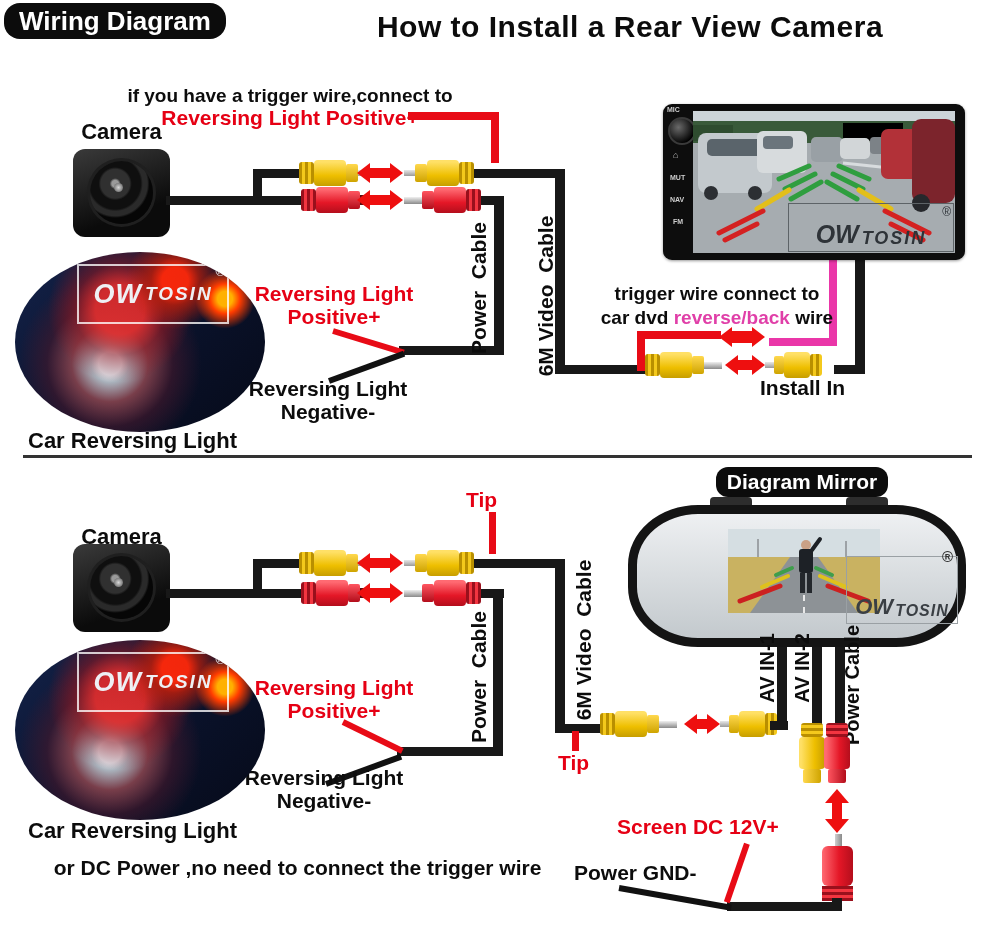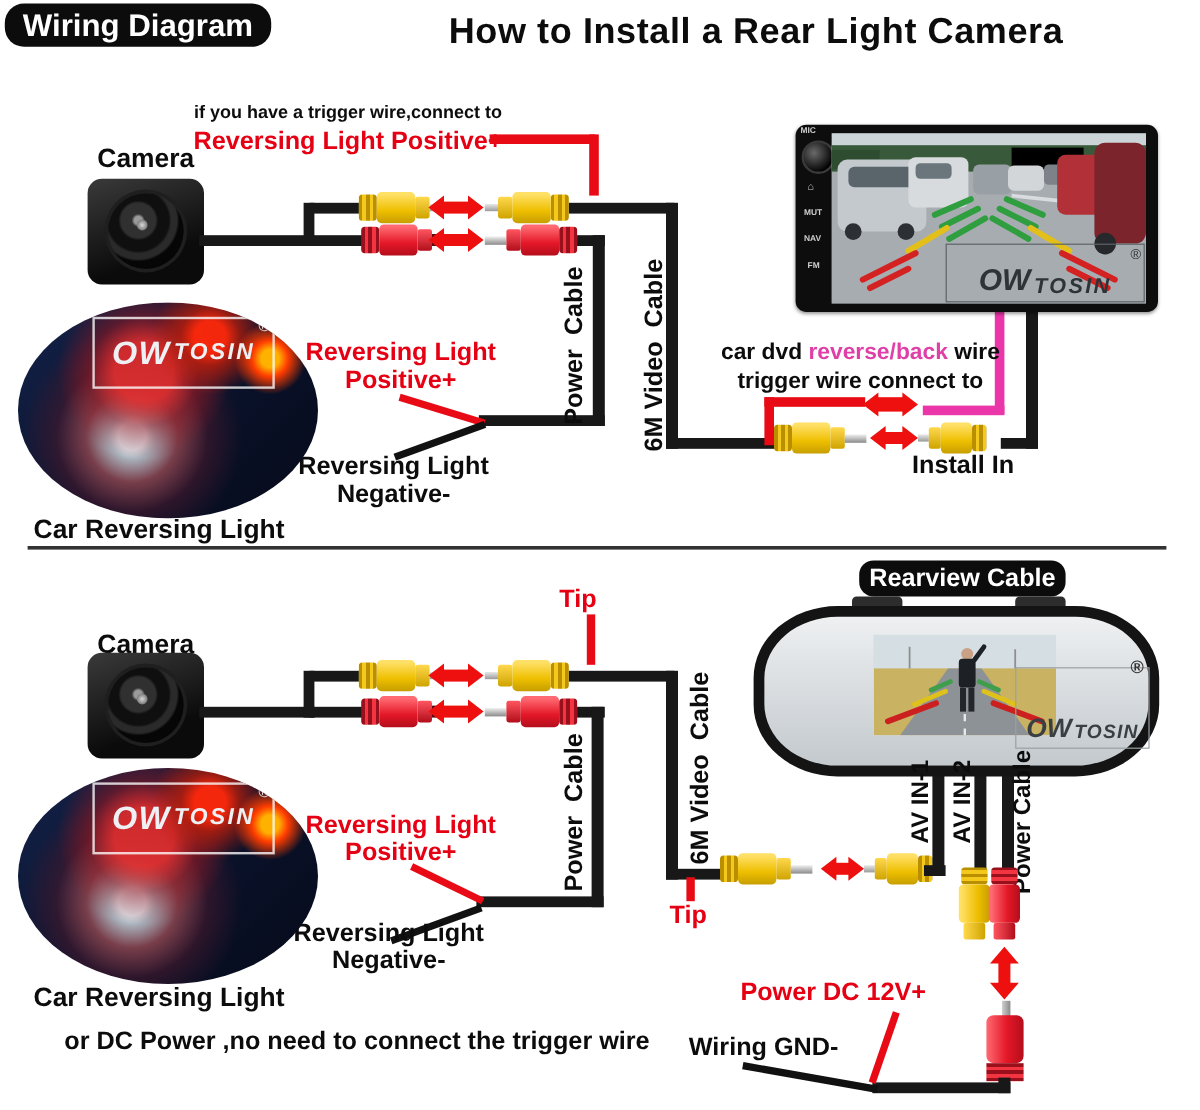--- a/index.html
+++ b/index.html
@@ -102,23 +102,23 @@
   .wm2 b{font-size:22px;font-weight:800}
   .wm2 s{text-decoration:none;font-size:16px;font-weight:700;letter-spacing:1px}
   .divider{position:absolute;left:23px;top:455px;width:949px;height:3px;background:#333}
 </style>
 </head>
 <body>
 
 <div class="page">
 
   <div class="badge" style="left:4px;top:3px;padding:2px 15px;font-size:26px;line-height:32px;border-radius:16px">Wiring Diagram</div>
-  <div class="title" style="left:340px;top:10px;width:580px;text-align:center">How to Install a Rear Light Camera</div>
-
-  <div class="lbl ctr" style="left:110px;top:85px;width:360px;font-size:15px">if you have a trigger wire,connect to</div>
+  <div class="title" style="left:340px;top:10px;width:580px;text-align:center">How to Install a Rear View Camera</div>
+
+  <div class="lbl ctr" style="left:110px;top:85px;width:360px;font-size:19px">if you have a trigger wire,connect to</div>
   <div class="lbl ctr red" style="left:110px;top:106px;width:360px;font-size:21px;font-weight:700">Reversing Light Positive+</div>
 
   <div class="lbl ctr" style="left:73px;top:119px;width:97px;font-size:22px">Camera</div>
   <div class="cam" style="left:73px;top:149px"></div>
 
   <div class="wire" style="left:166px;top:196px;width:96px;height:9px"></div>
   <div class="wire" style="left:253px;top:169px;width:9px;height:36px"></div>
   <div class="wire" style="left:258px;top:169px;width:46px;height:9px"></div>
   <div class="wire" style="left:258px;top:196px;width:48px;height:9px"></div>
   <div class="wire" style="left:474px;top:169px;width:88px;height:9px"></div>
@@ -228,22 +228,22 @@
       </g>
     </svg>
   </div>
   <div class="wm3">
     <b>OW</b>
       <s>TOSIN</s>
     <span class="reg">®</span>
   </div>
 
   <div class="lbl ctr" style="left:588px;top:282px;width:258px;font-size:19px;line-height:24px">
+    <div>trigger wire connect to</div>
     <div><span>car dvd </span><span class="mag">reverse/back</span><span> wire</span></div>
-    <div>trigger wire connect to</div>
   </div>
   <div class="dbl" style="left:719px;top:326px;width:46px;height:22px">
       <i></i>
     </div>
 
   <div class="conn yellow" style="left:645px;top:352px">
     <i class="ribs"></i>
       <i class="body"></i>
       <i class="nose"></i>
       <i class="pinlong"></i>
@@ -345,21 +345,21 @@
     </div>
   <div class="conn yellow rev short" style="left:720px;top:711px">
     <i class="ribs"></i>
       <i class="body"></i>
       <i class="nose"></i>
       <i class="pin"></i>
     </div>
   <div class="rwire" style="left:572px;top:731px;width:7px;height:20px"></div>
   <div class="lbl red" style="left:558px;top:751px;font-size:21px;font-weight:700">Tip</div>
 
-  <div class="badge" style="left:716px;top:467px;width:172px;height:30px;font-size:21px;line-height:30px;border-radius:12px">Rearview Cable</div>
+  <div class="badge" style="left:716px;top:467px;width:172px;height:30px;font-size:21px;line-height:30px;border-radius:12px">Diagram Mirror</div>
   <div class="tab" style="left:710px;top:497px"></div>
   <div class="tab" style="left:846px;top:497px"></div>
 
   <div class="wire" style="left:777px;top:640px;width:10px;height:90px"></div>
   <div class="wire" style="left:770px;top:721px;width:18px;height:9px"></div>
   <div class="wire" style="left:812px;top:640px;width:10px;height:85px"></div>
   <div class="wire" style="left:835px;top:640px;width:10px;height:85px"></div>
 
   <div class="mirror"></div>
   <div class="inset">
@@ -404,22 +404,22 @@
   <div class="dblv" style="left:825px;top:789px;height:44px">
       <i></i>
     </div>
 
   <div class="abs" style="left:835px;top:834px;width:7px;height:13px;background:linear-gradient(90deg,#cfcfcf,#8a8a8a)"></div>
   <div class="abs" style="left:822px;top:846px;width:31px;height:40px;border-radius:6px;background:linear-gradient(90deg,#ff6a72,#e41727 55%,#b40e1c)"></div>
   <div class="abs" style="left:822px;top:886px;width:31px;height:15px;background:repeating-linear-gradient(0deg,#99101c 0 3px,#f23540 3px 6px)"></div>
   <div class="wire" style="left:832px;top:898px;width:10px;height:13px"></div>
   <div class="wire" style="left:727px;top:902px;width:115px;height:9px"></div>
 
-  <div class="lbl red" style="left:617px;top:815px;font-size:21px;font-weight:700">Power DC 12V+</div>
+  <div class="lbl red" style="left:617px;top:815px;font-size:21px;font-weight:700">Screen DC 12V+</div>
   <div class="ptr" style="left:734px;top:841px;width:6px;height:62px;background:#e80b16;transform:rotate(19deg)"></div>
-  <div class="lbl" style="left:574px;top:861px;font-size:21px">Wiring GND-</div>
+  <div class="lbl" style="left:574px;top:861px;font-size:21px">Power GND-</div>
   <div class="ptr" style="left:619px;top:885px;width:114px;height:6px;background:#111;transform:rotate(10deg)"></div>
 
   <div class="lbl ctr" style="left:35px;top:854px;width:525px;font-size:21px;line-height:28px">
     <div>or DC Power ,no need to connect the trigger wire</div>
   </div>
 
 </div>
 
 </body></html>

